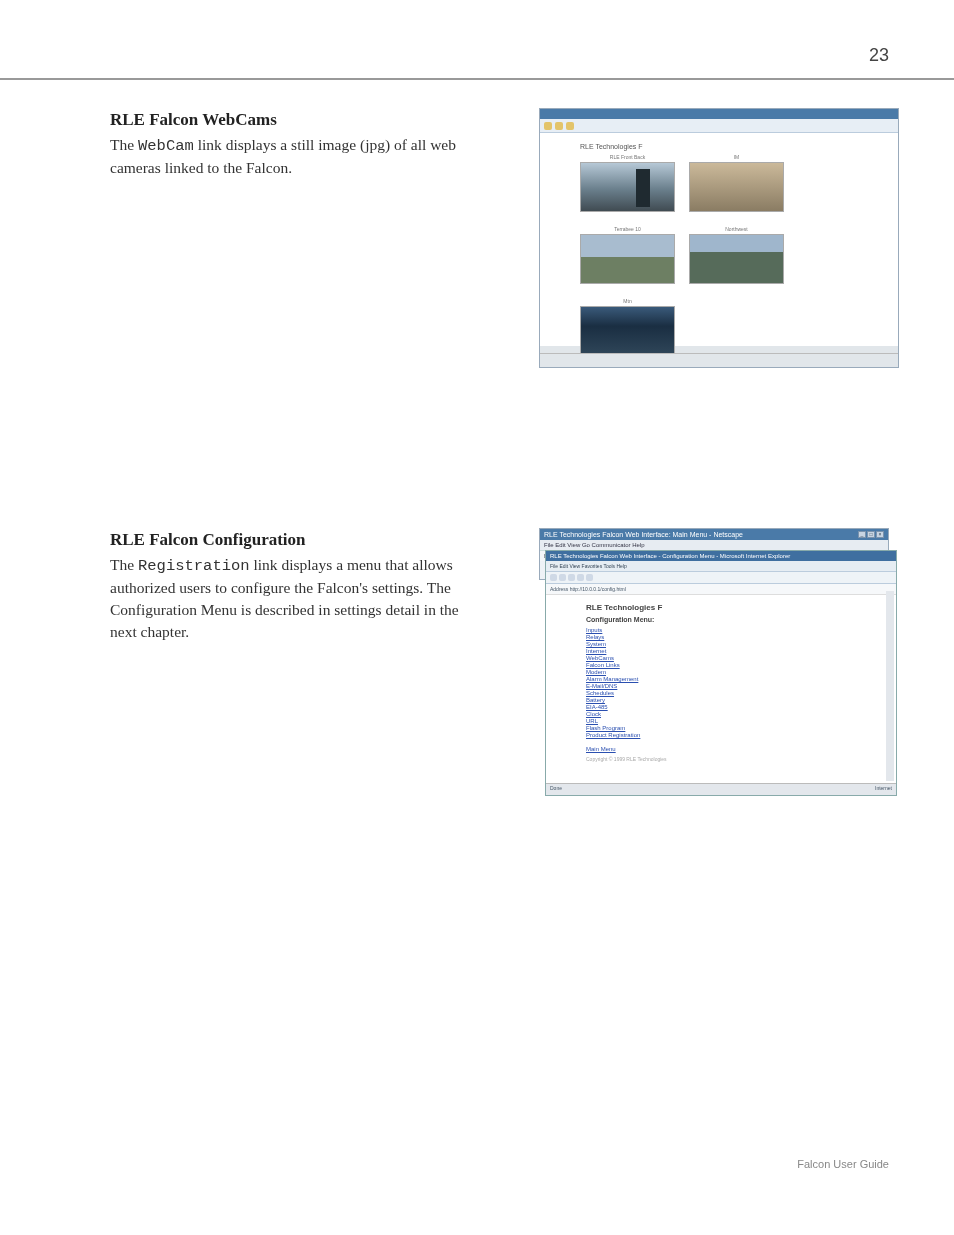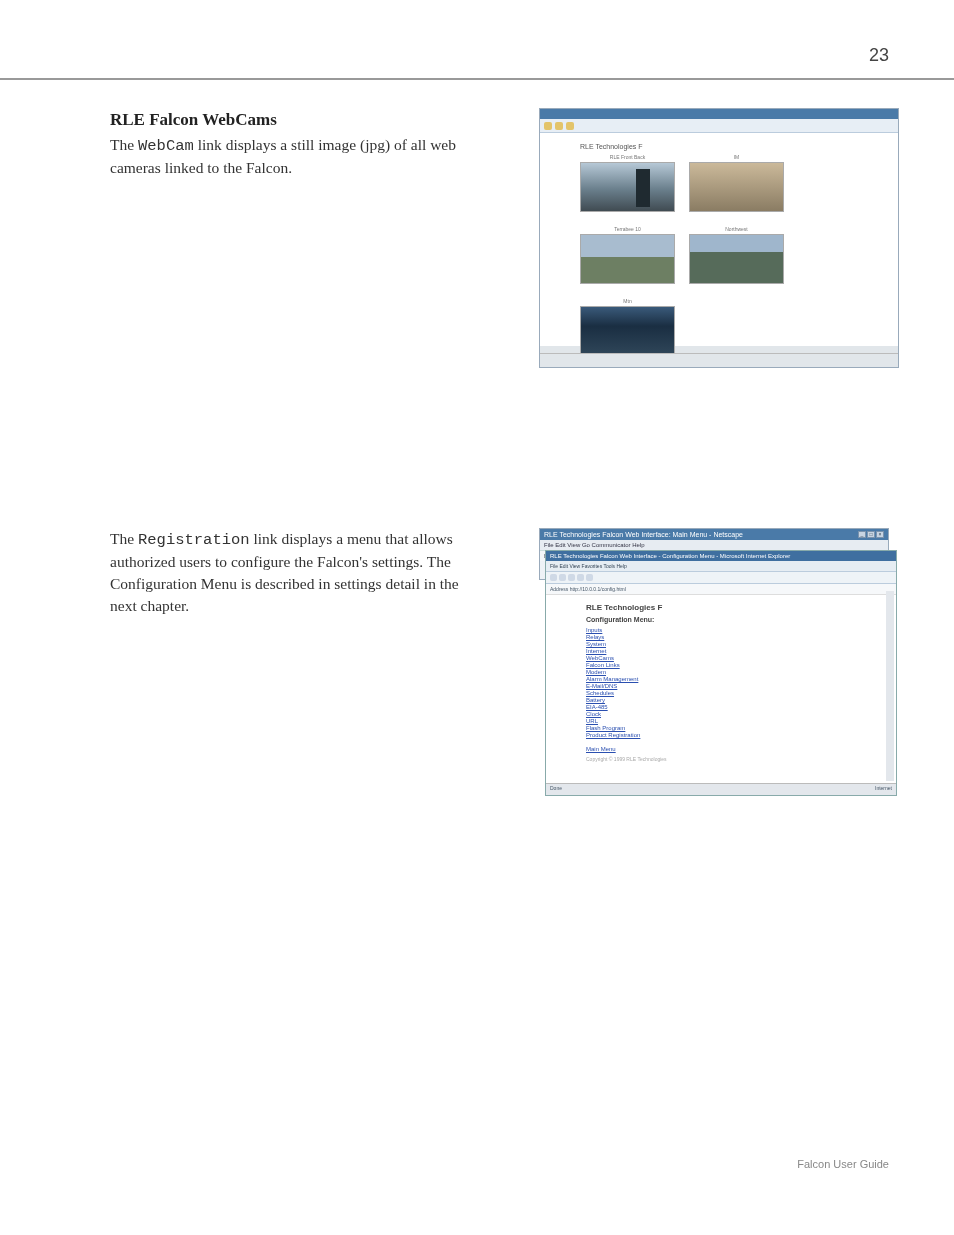--- a/index.html
+++ b/index.html
@@ -228,20 +228,21 @@
         </div>
         <div class="shot1-status">
           <span>&nbsp;</span>
         </div>
       </div>
     </div>
   </div>
 
   <div class="section section2">
     <div class="section-text">
+      <div class="section-title">RLE Falcon Configuration</div>
       <span>The </span><span class="mono">Registration</span><span> link displays a menu that allows authorized users to configure the Falcon's settings.  The Configuration Menu is described in settings detail in the next chapter.</span>
     </div>
     <div class="section-image">
       <div class="shot2">
         <div class="win-back">
           <div class="win-back-title">
             <span>RLE Technologies Falcon Web Interface: Main Menu - Netscape</span>
             <span class="winctl">
                 <span>_</span>
                 <span>□</span>

